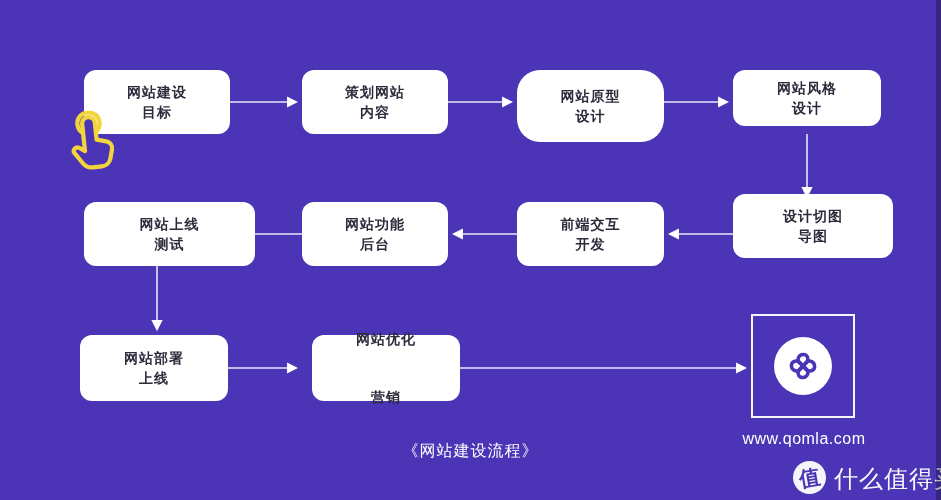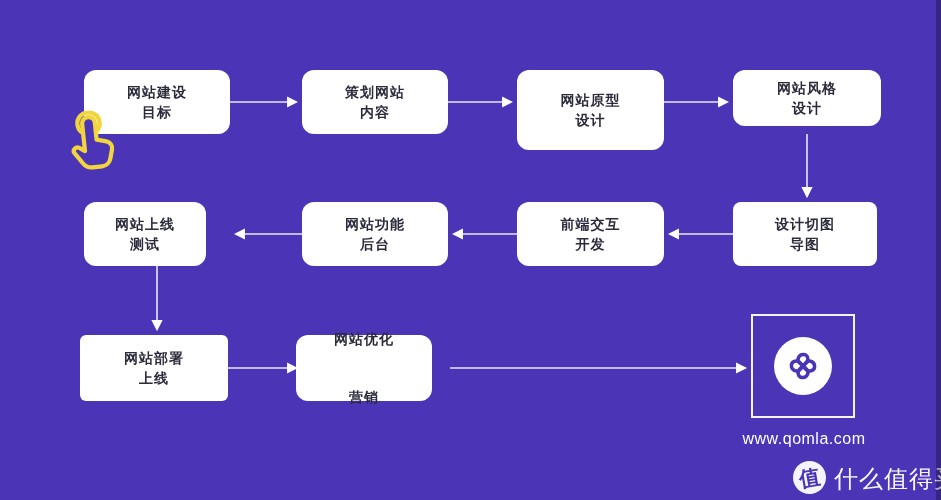--- a/index.html
+++ b/index.html
@@ -77,69 +77,70 @@
   </svg>
 
   <div class="node" style="left:84px;top:70px;width:146px;height:64px;">
     <span>网站建设</span>
     <span>目标</span>
   </div>
   <div class="node" style="left:302px;top:70px;width:146px;height:64px;">
     <span>策划网站</span>
     <span>内容</span>
   </div>
-  <div class="node" style="left:517px;top:70px;width:147px;height:80px;">
+  <div class="node" style="left:517px;top:70px;width:147px;height:72px;border-radius:23px;">
     <span>网站原型</span>
     <span>设计</span>
   </div>
   <div class="node" style="left:733px;top:70px;width:148px;height:56px;">
     <span>网站风格</span>
     <span>设计</span>
   </div>
 
-  <div class="node" style="left:84px;top:202px;width:122px;height:64px;">
+  <div class="node" style="left:84px;top:202px;width:171px;height:64px;">
     <span>网站上线</span>
     <span>测试</span>
   </div>
   <div class="node" style="left:302px;top:202px;width:146px;height:64px;">
     <span>网站功能</span>
     <span>后台</span>
   </div>
   <div class="node" style="left:517px;top:202px;width:147px;height:64px;">
     <span>前端交互</span>
     <span>开发</span>
   </div>
-  <div class="node" style="left:733px;top:202px;width:144px;height:64px;border-radius:8px;">
+  <div class="node" style="left:733px;top:194px;width:160px;height:64px;">
     <span>设计切图</span>
     <span>导图</span>
   </div>
 
-  <div class="node" style="left:80px;top:335px;width:148px;height:66px;border-radius:6px;">
+  <div class="node" style="left:80px;top:335px;width:148px;height:66px;">
     <span>网站部署</span>
     <span>上线</span>
   </div>
-  <div class="node" style="left:296px;top:335px;width:136px;height:66px;gap:37px;">
+  <div class="node" style="left:312px;top:335px;width:148px;height:66px;gap:37px;">
     <span>网站优化</span>
     <span>营销</span>
   </div>
 
   <div class="logo-box">
     <div class="logo-circle">
       <svg width="42" height="42" viewBox="0 0 96 96">
         <g fill="none" stroke="#4C34B6" stroke-width="8" stroke-linecap="round">
           <path d="M48 46 C40 44 34 36 38 28 C42 20 54 19 58 27 C62 35 56 44 48 46"></path>
           <path d="M48 46 C40 44 34 36 38 28 C42 20 54 19 58 27 C62 35 56 44 48 46" transform="rotate(90 48 48)"></path>
           <path d="M48 46 C40 44 34 36 38 28 C42 20 54 19 58 27 C62 35 56 44 48 46" transform="rotate(180 48 48)"></path>
           <path d="M48 46 C40 44 34 36 38 28 C42 20 54 19 58 27 C62 35 56 44 48 46" transform="rotate(270 48 48)"></path>
         </g>
       </svg>
     </div>
   </div>
   <div class="logo-url">www.qomla.com</div>
 
+  <div class="caption">《网站建设流程》</div>
 
   <svg class="hand-cursor" viewBox="0 0 64 64">
     <g fill="none" stroke="#F2D53C" stroke-width="4" stroke-linecap="round" stroke-linejoin="round">
       <circle cx="27" cy="12" r="10.5"></circle>
       <path d="M27 6 a6 6 0 0 1 6 6 v16 l9 2.5 a6.5 6.5 0 0 1 4.5 8 l-2.5 8.5 a9 9 0 0 1 -8.5 6.5 h-9 a10 10 0 0 1 -8.5 -4.5 l-7 -10.5 c-2 -3 2 -6.5 5 -4.5 l5 3.5 V12 a6 6 0 0 1 6 -6 z" fill="#4C34B6"></path>
     </g>
   </svg>
 
   <div class="watermark">
     <div class="wm-badge">

